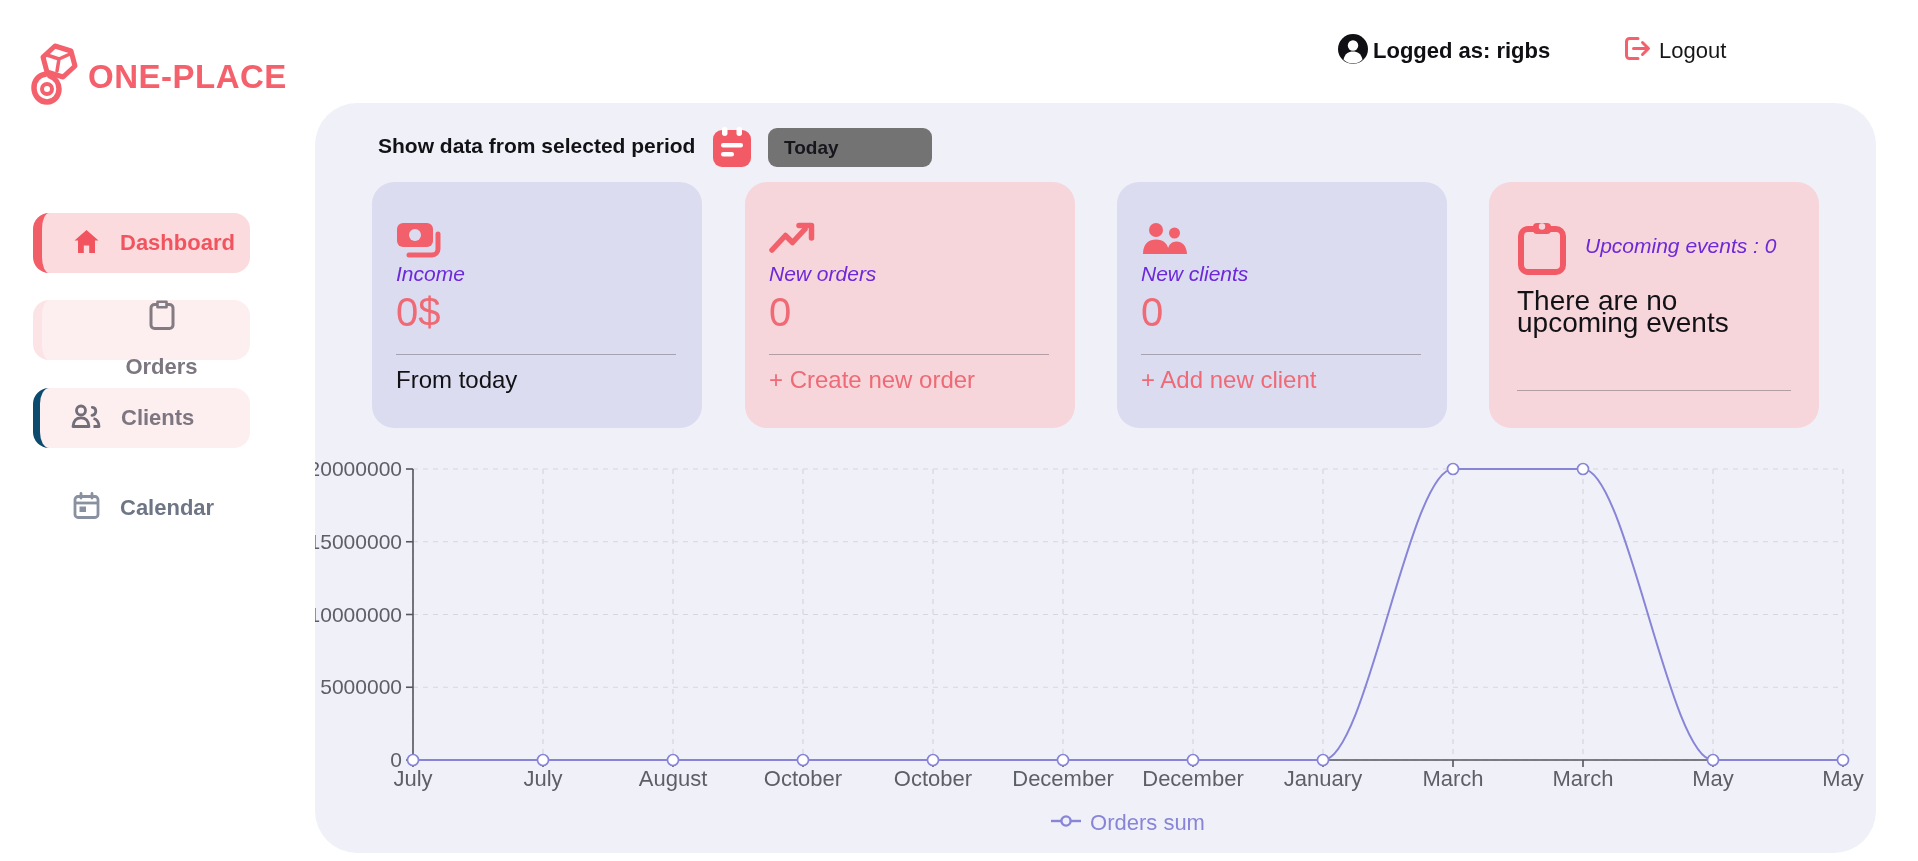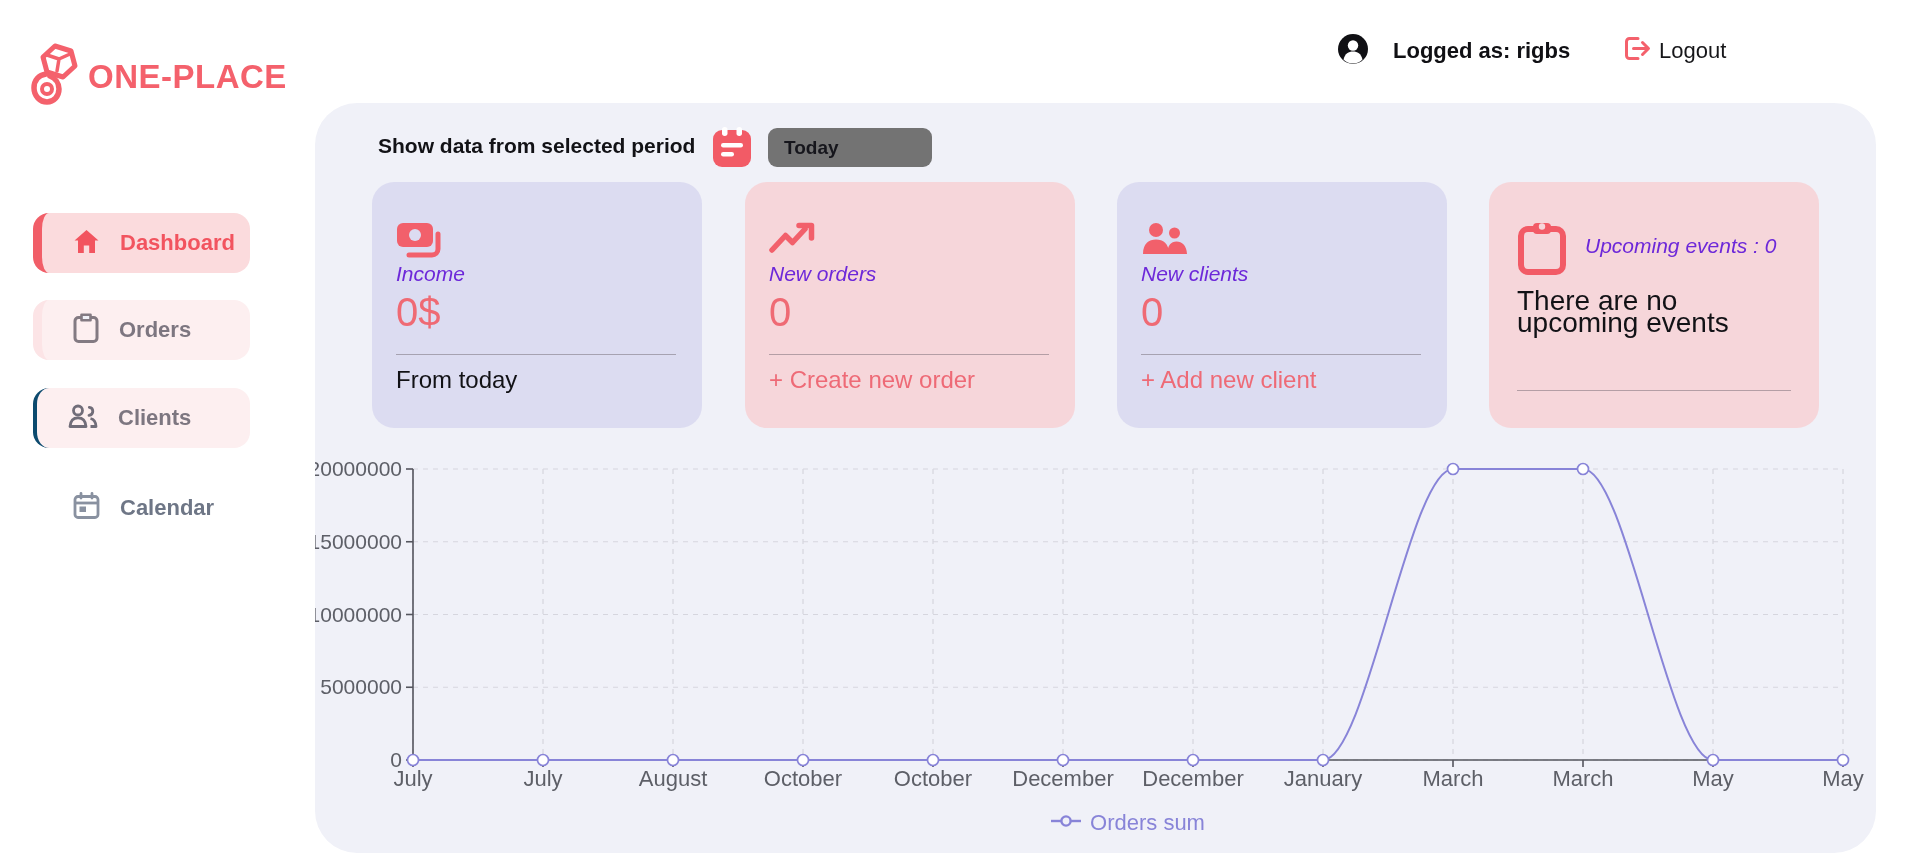--- a/index.html
+++ b/index.html
@@ -3,33 +3,33 @@
 <meta charset="utf-8">
 <style>
   * { margin:0; padding:0; box-sizing:border-box; }
   html,body { background:#ffffff; font-family:"Liberation Sans", sans-serif; }
   #canvas { position:relative; width:1918px; height:861px; background:#fff; overflow:hidden; }
 
   
   .logo { position:absolute; left:26px; top:36px; width:270px; height:72px; cursor:pointer; }
   .logo-icon { position:absolute; left:0; top:2px; }
   .brand-text { position:absolute; left:62px; top:22px; font-size:33px; font-weight:800; color:#f4616c; letter-spacing:0.5px; }
-  .user-box { position:absolute; left:1337px; top:33px; display:flex; align-items:center; gap:24px; }
+  .user-box { position:absolute; left:1337px; top:33px; display:flex; align-items:center; gap:4px; }
   .logged-as { font-size:22px; font-weight:700; color:#101014; }
   .logout-box { position:absolute; left:1623px; top:35px; display:flex; align-items:center; gap:8px; cursor:pointer; }
   .logout-label { font-size:22px; font-weight:500; color:#17171a; }
 
   
   .nav-item { position:absolute; left:33px; width:217px; height:60px; border-radius:16px;
               display:flex; align-items:center; gap:20px; padding-left:40px; cursor:pointer; }
   .nav-item .nav-label { font-size:22px; font-weight:600; color:#7d7680; }
   .nav-dashboard { top:213px; background:#fbdbdd; border-left:9px solid #f15e68; padding-left:31px; }
   .nav-dashboard .nav-label { color:#f2545f; font-weight:700; }
-  .nav-orders   { top:300px; background:#fdeff0; border-left:9px solid #fce4e6; padding-left:31px; }
-  .nav-clients  { top:388px; background:#fdeff0; border-left:4px solid #0c4a6e; padding-left:31px; }
+  .nav-orders   { top:300px; background:#fdeff0; border-left:9px solid #fce4e6; padding-left:31px;flex-direction:column; }
+  .nav-clients  { top:388px; background:#fdeff0; border-left:7px solid #0c4a6e; padding-left:31px; }
   .nav-calendar { top:478px; }
   .nav-calendar .nav-label { color:#6e7686; }
 
   
   .panel { position:absolute; left:315px; top:103px; width:1561px; height:750px;
            background:#f0f1f8; border-radius:42px; }
   .filter-label { position:absolute; left:378px; top:134px; font-size:21px; font-weight:600; color:#121216; }
   .filter-calendar-btn { position:absolute; left:712px; top:126px; width:40px; height:43px; cursor:pointer; }
   .period-pill { position:absolute; left:768px; top:128px; width:164px; height:39px; background:#737373;
                  border-radius:9px; display:flex; align-items:center; padding-left:16px; cursor:pointer; }

